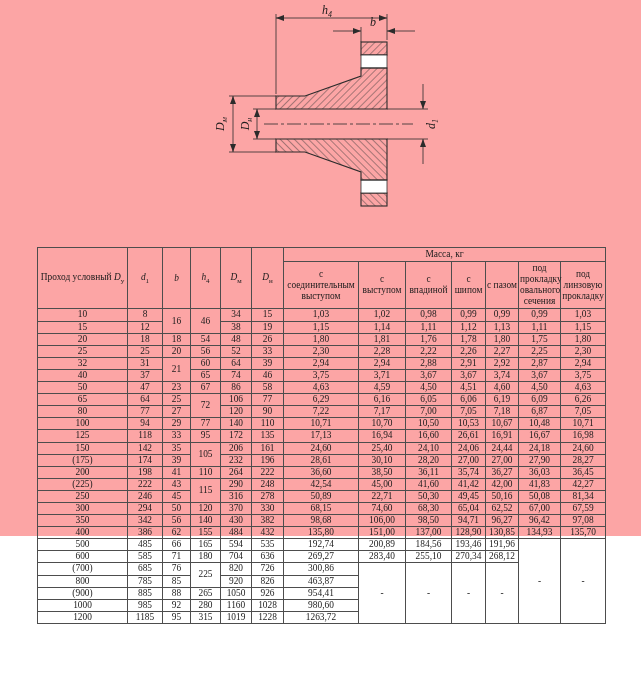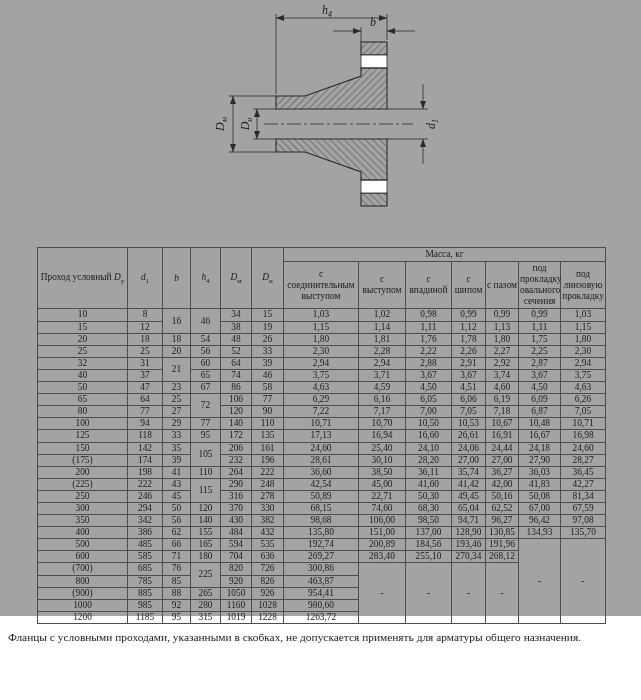--- a/index.html
+++ b/index.html
@@ -1,18 +1,18 @@
 <!DOCTYPE html>
 <html><head>
 <meta charset="utf-8">
 <style>
   * { margin:0; padding:0; box-sizing:border-box; }
   html,body { width:641px; height:700px; overflow:hidden; }
   body { background:#ffffff; font-family:"Liberation Serif","DejaVu Serif",serif; color:#1b1b1b; }
-  .page { position:relative; width:641px; height:616px; background:#a3a3a3; }
+  .page { position:relative; width:641px; height:536px; background:#fca5a5; }
   .drawing-wrap { display:flex; justify-content:center; padding-top:2px; }
   .caption { text-align:center; font-weight:bold; font-size:11.5px; margin-top:1px; letter-spacing:.2px; }
   .caption i { font-style:italic; }
   .caption sub { font-size:8px; }
   .tbl-wrap { padding:5px 36px 0 37px; }
   table { border-collapse:collapse; table-layout:fixed; width:568px; }
   th,td { border:1px solid #4d4d4d; text-align:center; vertical-align:middle;
           font-weight:normal; font-size:9.4px; line-height:1.18; padding:0 1px; }
   thead th { padding:1px 1px; }
   thead .mass-header { height:14px; }
@@ -477,15 +477,14 @@
             <td>95</td>
             <td>315</td>
             <td>1019</td>
             <td>1228</td>
             <td>1263,72</td>
           </tr>
         </tbody>
     </table>
   </div>
 
-  <div class="note">Фланцы с условными проходами, указанными в скобках, не допускается применять для арматуры общего назначения.</div>
 
 </div>
 
 </body></html>

